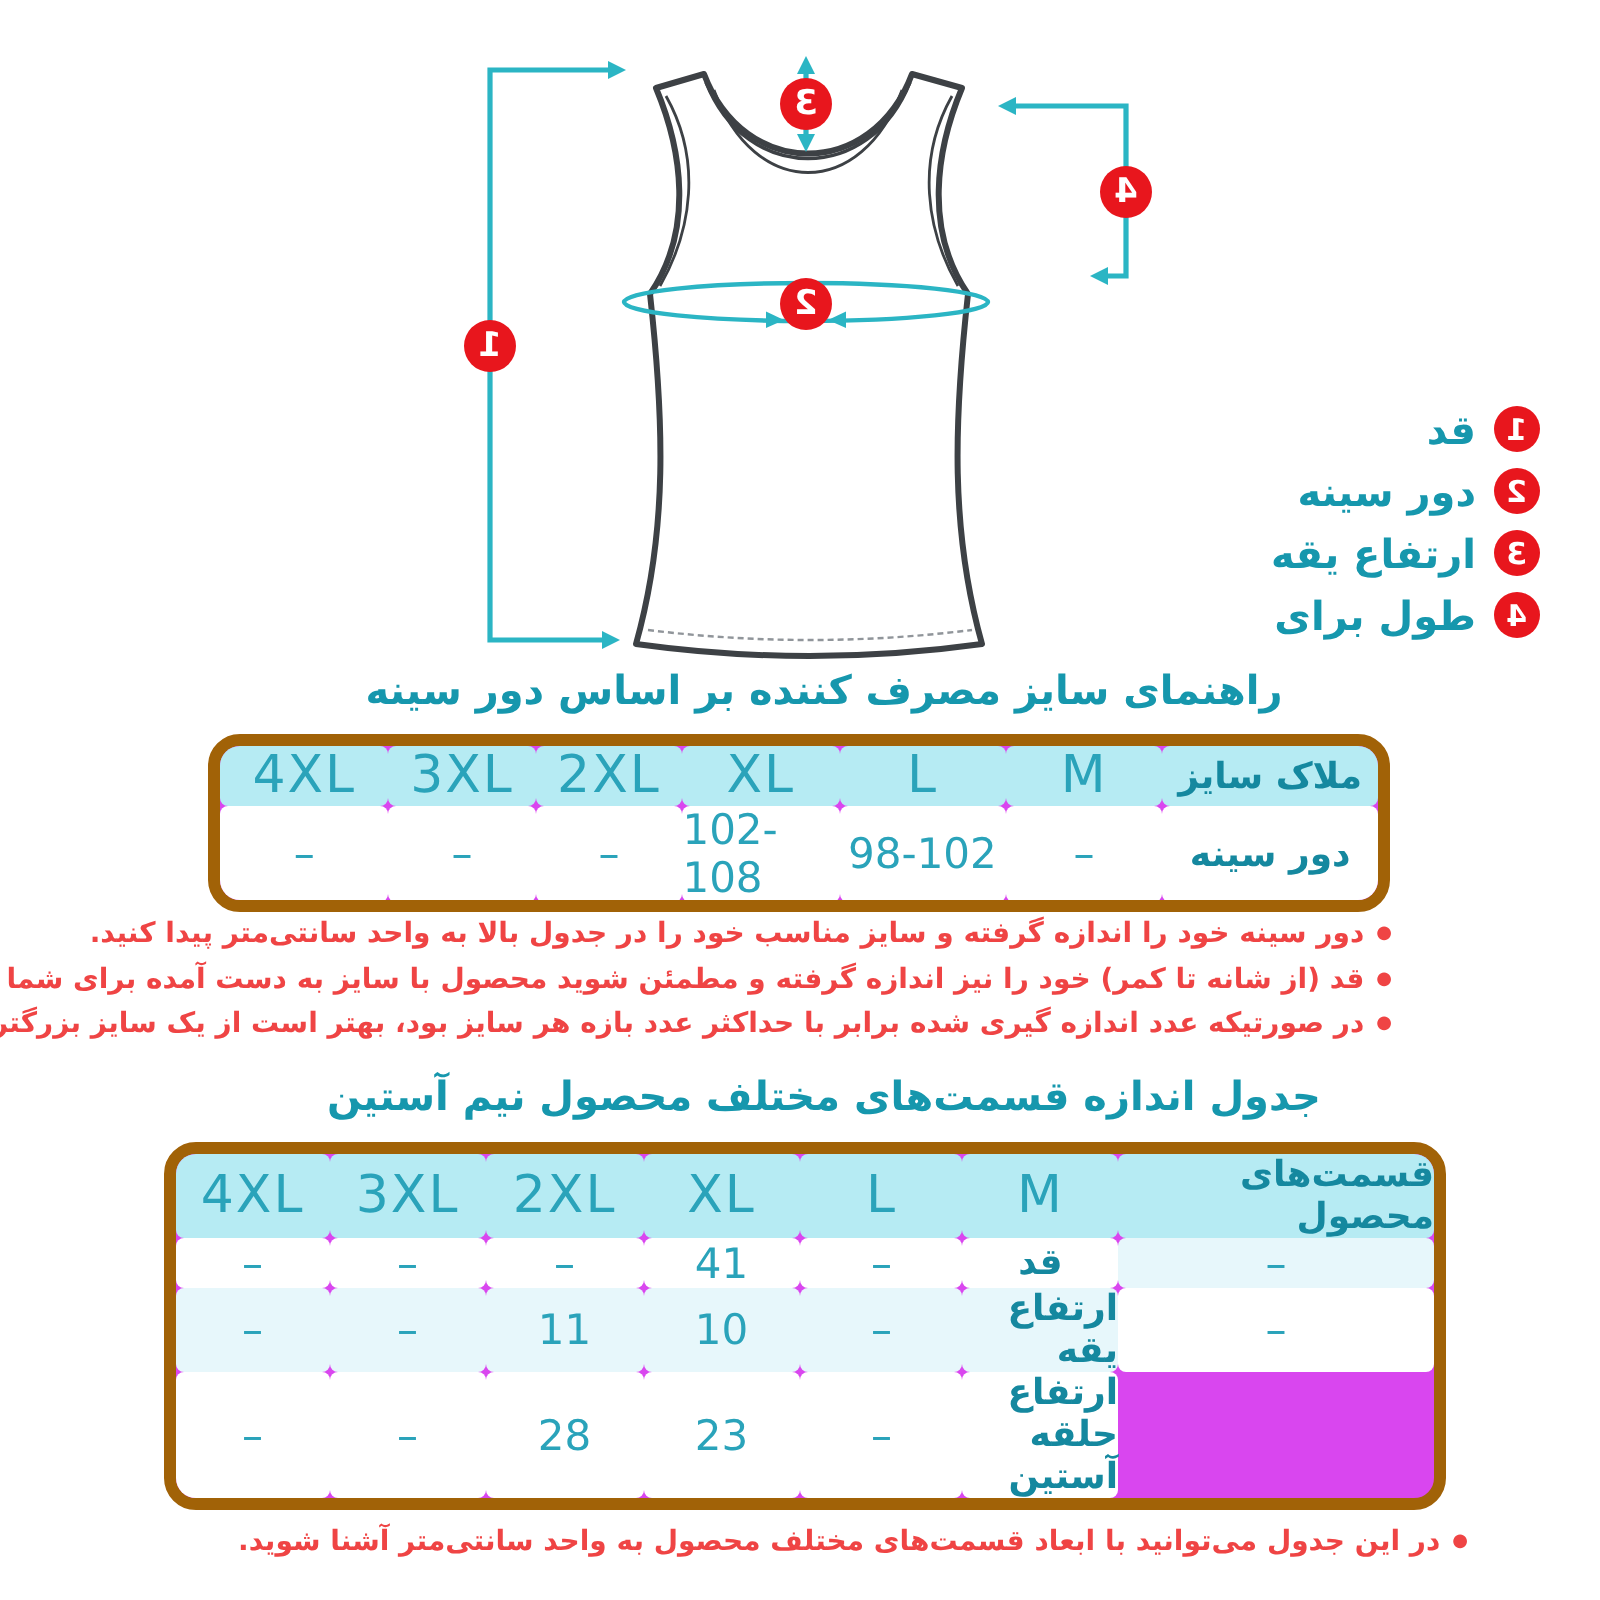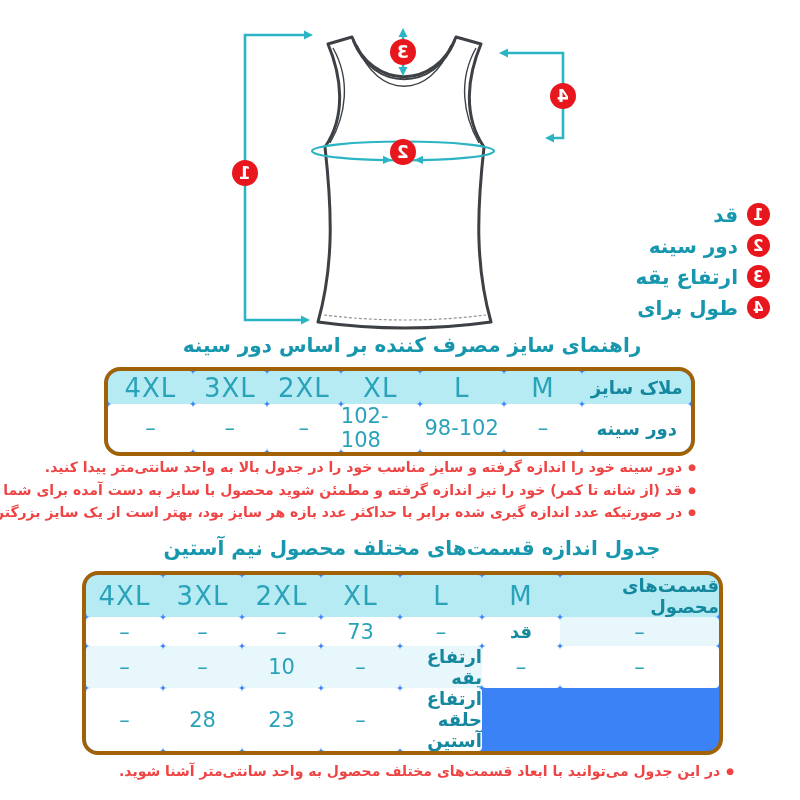--- a/index.html
+++ b/index.html
@@ -25,21 +25,21 @@
   }
   
   .sec-title{
     position:absolute;left:0;width:100%;text-align:center;
     color:#1697AD;font-weight:bold;font-size:20px;direction:rtl;padding-left:12px;
   }
   #title1{top:333px;}
   #title2{top:536px;}
   
   .tbl{
-    position:absolute;background:#3b82f6;border:4px solid #a16207;border-radius:16px;
+    position:absolute;background:#d946ef;border:6px solid #a16207;border-radius:16px;
     display:grid;gap:0;overflow:hidden;box-sizing:border-box;
   }
   #table1{left:104px;top:367px;width:591px;height:89px;
     grid-template-columns:86fr 75fr 75fr 80fr 85fr 80fr 110fr;grid-template-rows:1fr 1fr;}
   #table2{left:82px;top:571px;width:641px;height:184px;
     grid-template-columns:78fr 80fr 80fr 80fr 83fr 79fr 161fr;grid-template-rows:43fr 48fr 47fr 45fr;}
   .cell{background:#fff;display:flex;align-items:center;justify-content:center;border-radius:4px;}
   .cell.head{background:#B6EBF3;}
   .cell.size{color:#2AA3BA;font-size:26px;letter-spacing:1px;}
   .cell.plabel{color:#15889F;font-weight:bold;font-size:18px;direction:rtl;}
@@ -164,27 +164,28 @@
     <div class="cell head size">3XL</div>
     <div class="cell head size">2XL</div>
     <div class="cell head size">XL</div>
     <div class="cell head size">L</div>
     <div class="cell head size">M</div>
     <div class="cell head plabel">قسمت‌های محصول</div>
 
     <div class="cell val">–</div>
     <div class="cell val">–</div>
     <div class="cell val">–</div>
-    <div class="cell val">73</div>
+    <div class="cell val">41</div>
     <div class="cell val">–</div>
     <div class="cell plabel">قد</div>
 
     <div class="cell val alt">–</div>
     <div class="cell val alt">–</div>
     <div class="cell val alt">–</div>
+    <div class="cell val alt">11</div>
     <div class="cell val alt">10</div>
     <div class="cell val alt">–</div>
     <div class="cell plabel alt">ارتفاع یقه</div>
 
     <div class="cell val">–</div>
     <div class="cell val">–</div>
     <div class="cell val">–</div>
     <div class="cell val">28</div>
     <div class="cell val">23</div>
     <div class="cell val">–</div>

